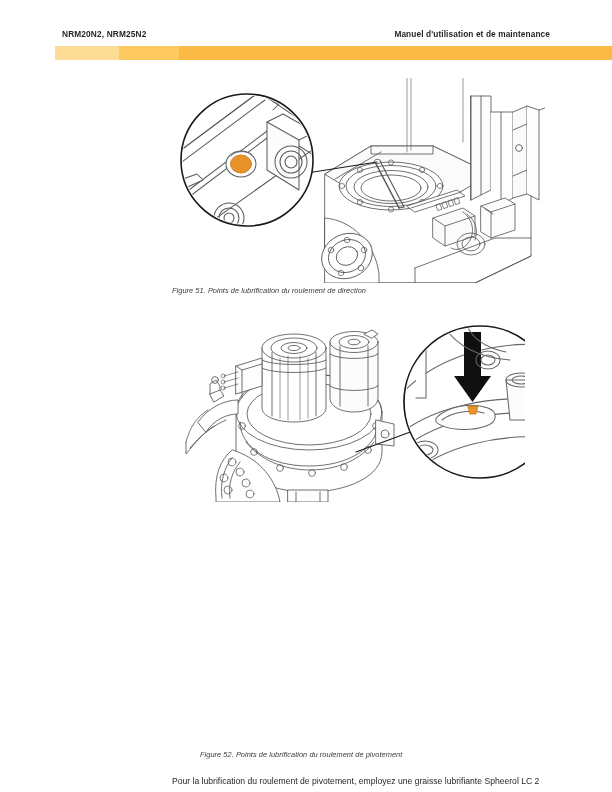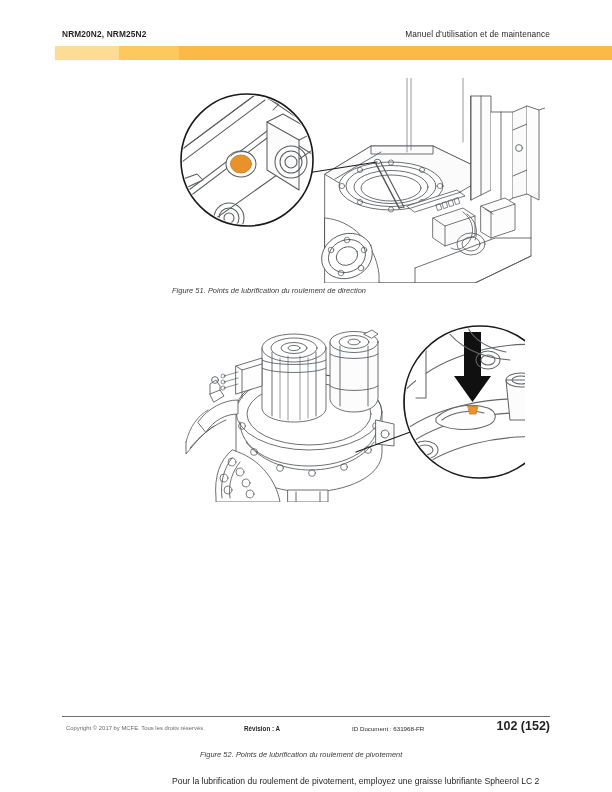--- a/index.html
+++ b/index.html
@@ -43,21 +43,21 @@
   }
   .header-left {
     font-size: 8.3px;
     font-weight: bold;
     letter-spacing: 0.15px;
     color: #231f20;
     white-space: nowrap;
   }
   .header-right {
     font-size: 8.3px;
-    font-weight: normal;
+    font-weight: bold;
     letter-spacing: 0.1px;
     color: #231f20;
     white-space: nowrap;
   }
   .header-bar {
     position: absolute;
     left: 0;
     top: 46px;
     width: 612px;
     height: 14px;
@@ -475,23 +475,14 @@
       </svg>
 
       <div class="caption caption-52">Figure 52. Points de lubrification du roulement de pivotement</div>
 
       <div class="body-para">Pour la lubrification du roulement de pivotement, employez une graisse lubrifiante Spheerol LC 2 contenant des épaississeurs au lithium-calcium et de l'huile minérale.</div>
 
     </div>
 
   </div>
 
-  <div class="footer">
-    <div class="footer-rule"></div>
-    <div class="footer-row">
-      <div class="f-copy">Copyright © 2017 by MCFE. Tous les droits réservés.</div>
-      <div class="f-rev">Révision : A</div>
-      <div class="f-docid">ID Document : 631968-FR</div>
-      <div class="f-page">102 (152)</div>
-    </div>
-  </div>
 
 </div>
 
 </body></html>

